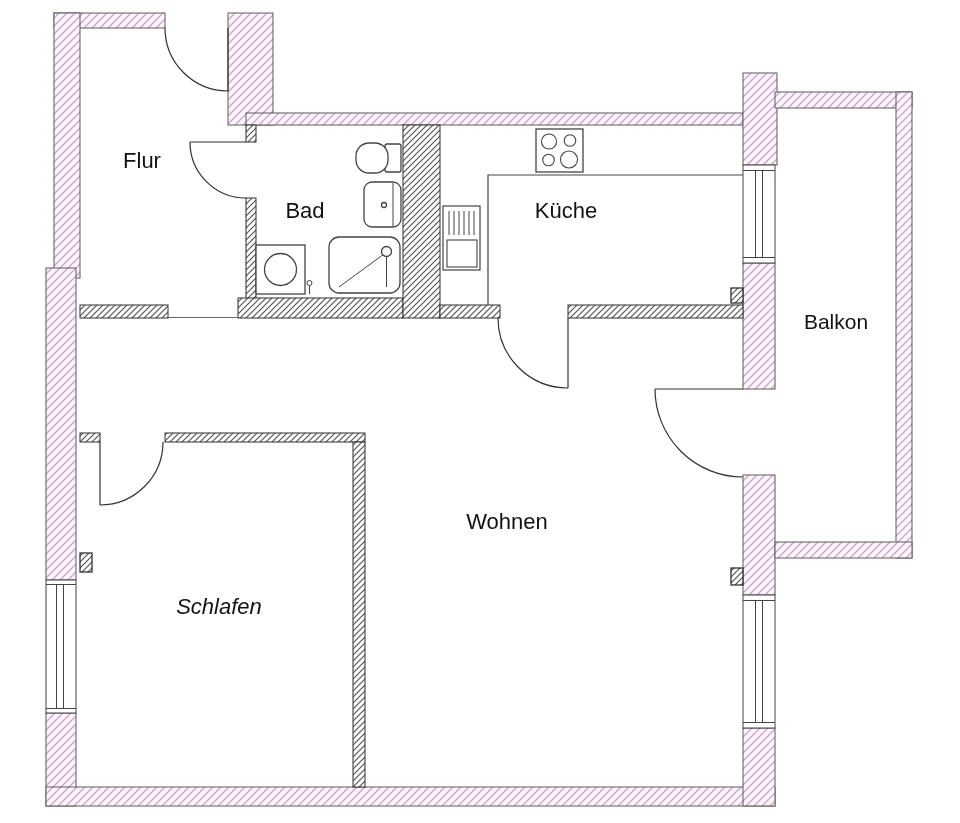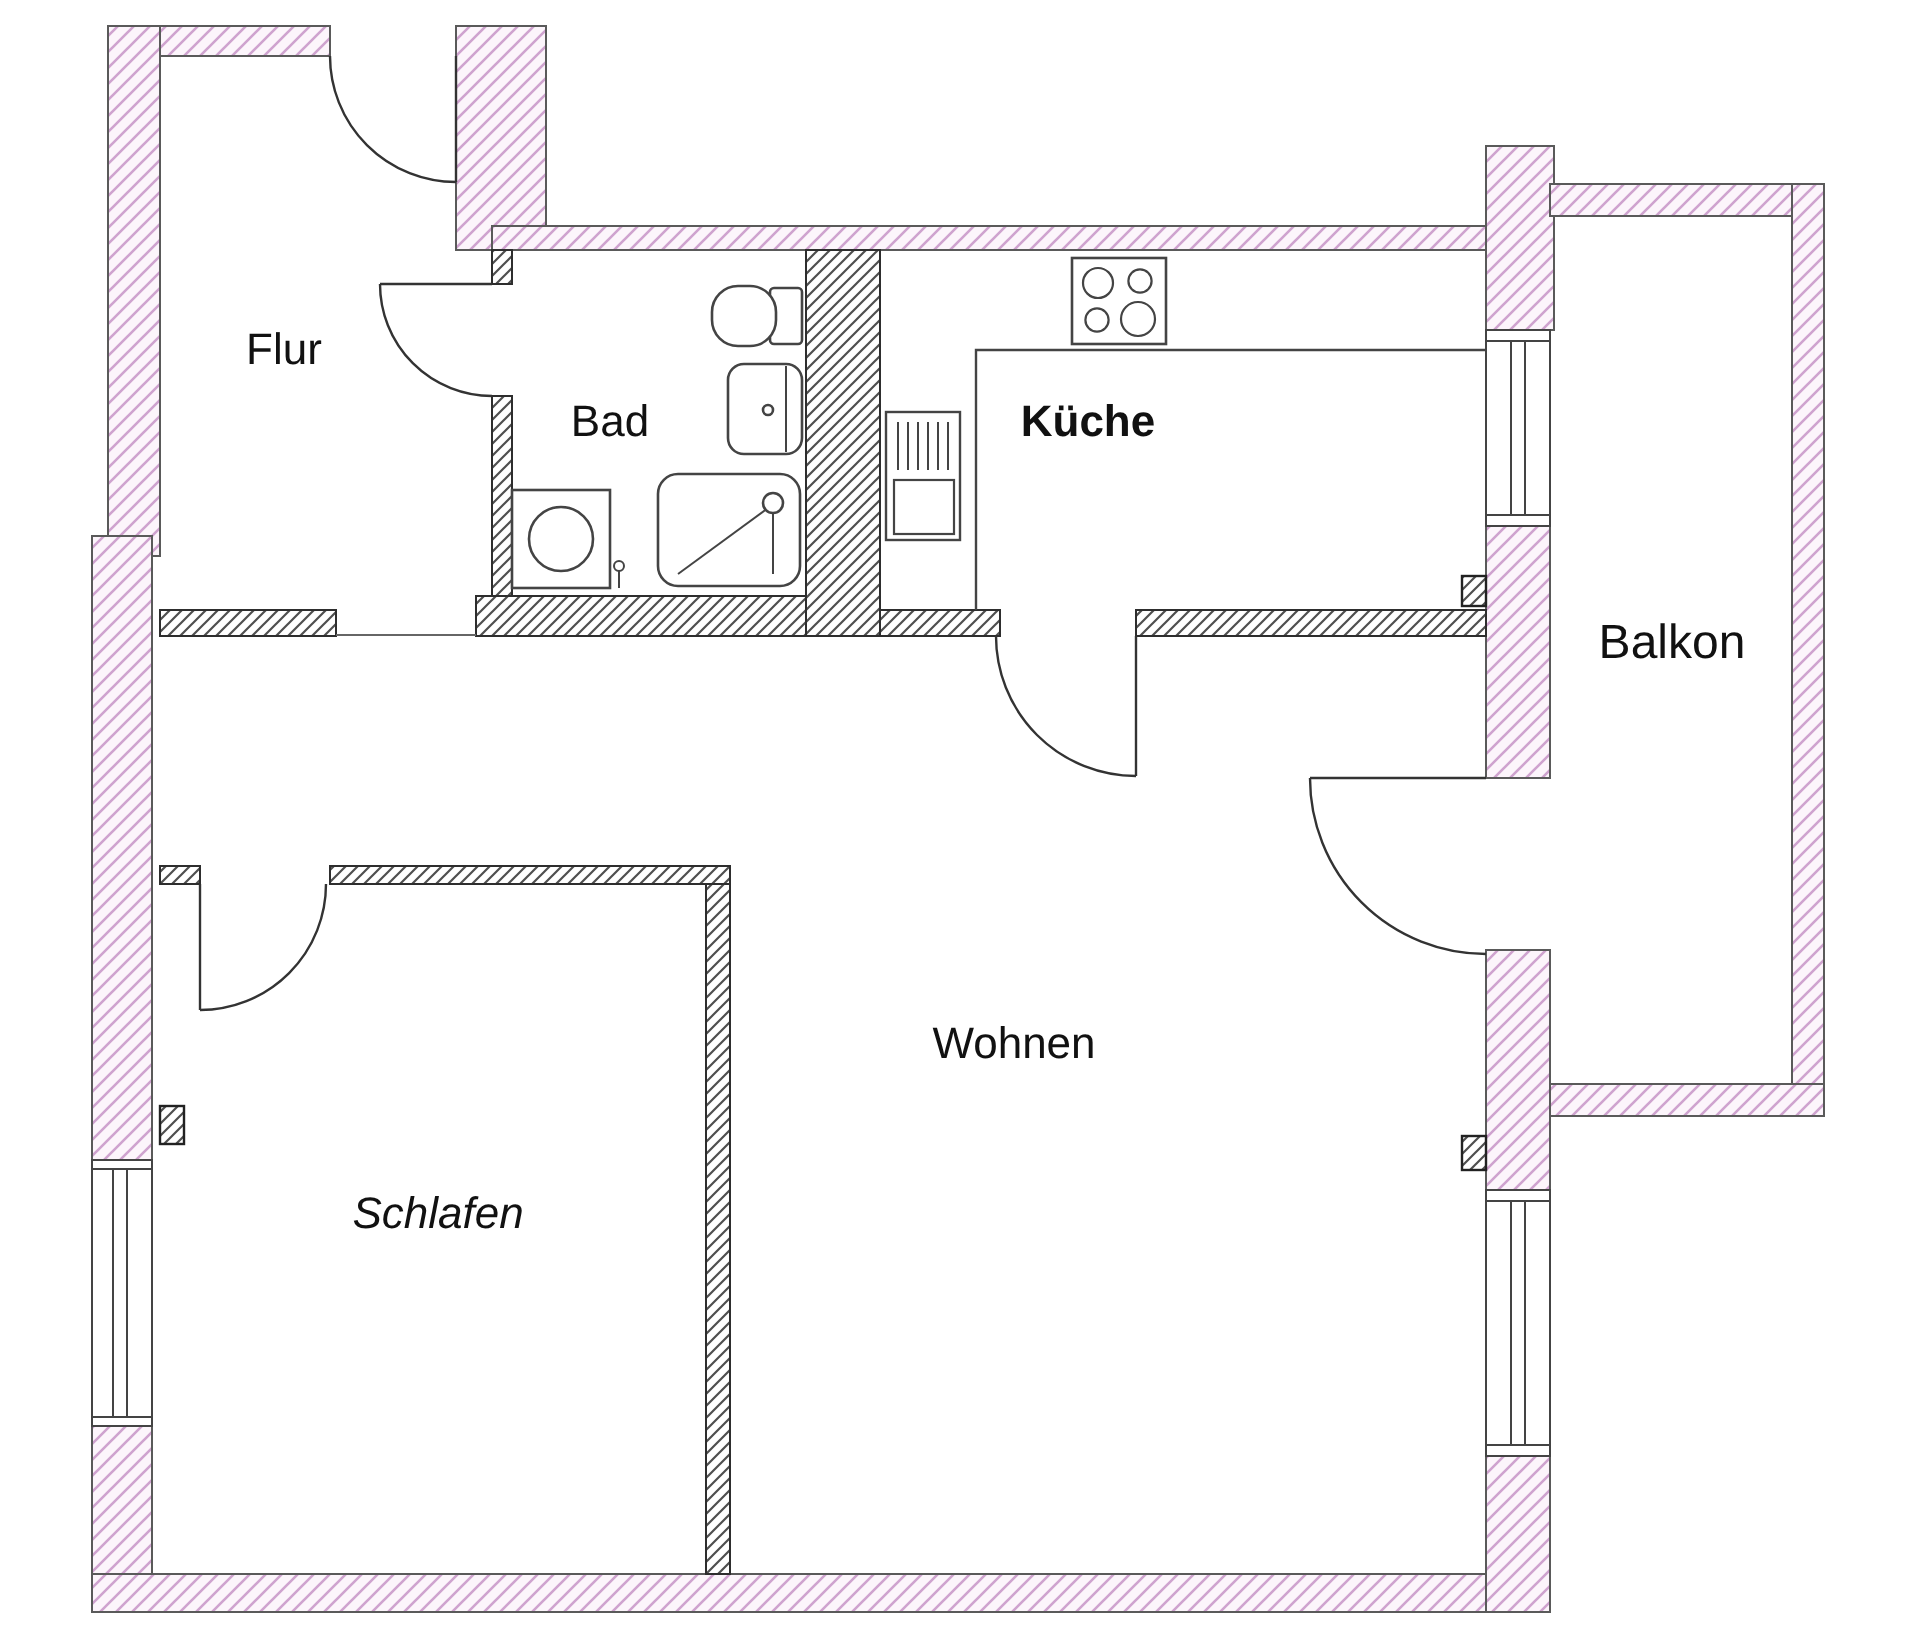--- a/index.html
+++ b/index.html
@@ -5,21 +5,21 @@
   html,body{margin:0;padding:0;background:#ffffff;}
   #stage{
     position:relative;width:960px;height:823px;background:#ffffff;overflow:hidden;
     font-family:"Liberation Sans", sans-serif;
   }
   #plan-svg{position:absolute;left:0;top:0;}
   .room-label{
     position:absolute;transform:translate(-50%,-50%);
     font-size:22px;color:#111;white-space:nowrap;pointer-events:none;
   }
-  .room-label.small{font-size:24px;}
+  .room-label.small{font-size:21px;}
 </style>
 </head>
 <body>
 
 <div id="stage">
 
   <svg id="plan-svg" width="960" height="823" viewBox="0 0 960 823">
     <defs>
       <pattern id="pExt" width="8" height="8" patternUnits="userSpaceOnUse">
         <rect width="8" height="8" fill="#fcf5fb"></rect>
@@ -141,20 +141,20 @@
         <circle cx="569" cy="159.5" r="8.5" stroke-width="1.1"></circle>
       </g>
       <g>
         <rect x="443" y="206" width="37" height="64" stroke-width="1.2"></rect>
         <path d="M449,211 V235 M454,211 V235 M459,211 V235 M464,211 V235 M469,211 V235 M474,211 V235" stroke-width="1" fill="none"></path>
         <rect x="447" y="240" width="30" height="27" stroke-width="1.1"></rect>
       </g>
     </g>
   </svg>
 
-  <div class="room-label" style="left:142px;top:175px;text-align:center;">Flur</div>
+  <div class="room-label" style="left:142px;top:161px;text-align:center;">Flur</div>
   <div class="room-label" style="left:305px;top:211px;">Bad</div>
-  <div class="room-label" style="left:544px;top:211px;font-weight:bold;">Küche</div>
+  <div class="room-label" style="left:566px;top:211px;">Küche</div>
   <div class="room-label small" style="left:836px;top:322px;">Balkon</div>
   <div class="room-label" style="left:507px;top:522px;text-align:center;">Wohnen</div>
   <div class="room-label" style="left:219px;top:607px;font-style:italic;">Schlafen</div>
 
 </div>
 
 </body></html>

